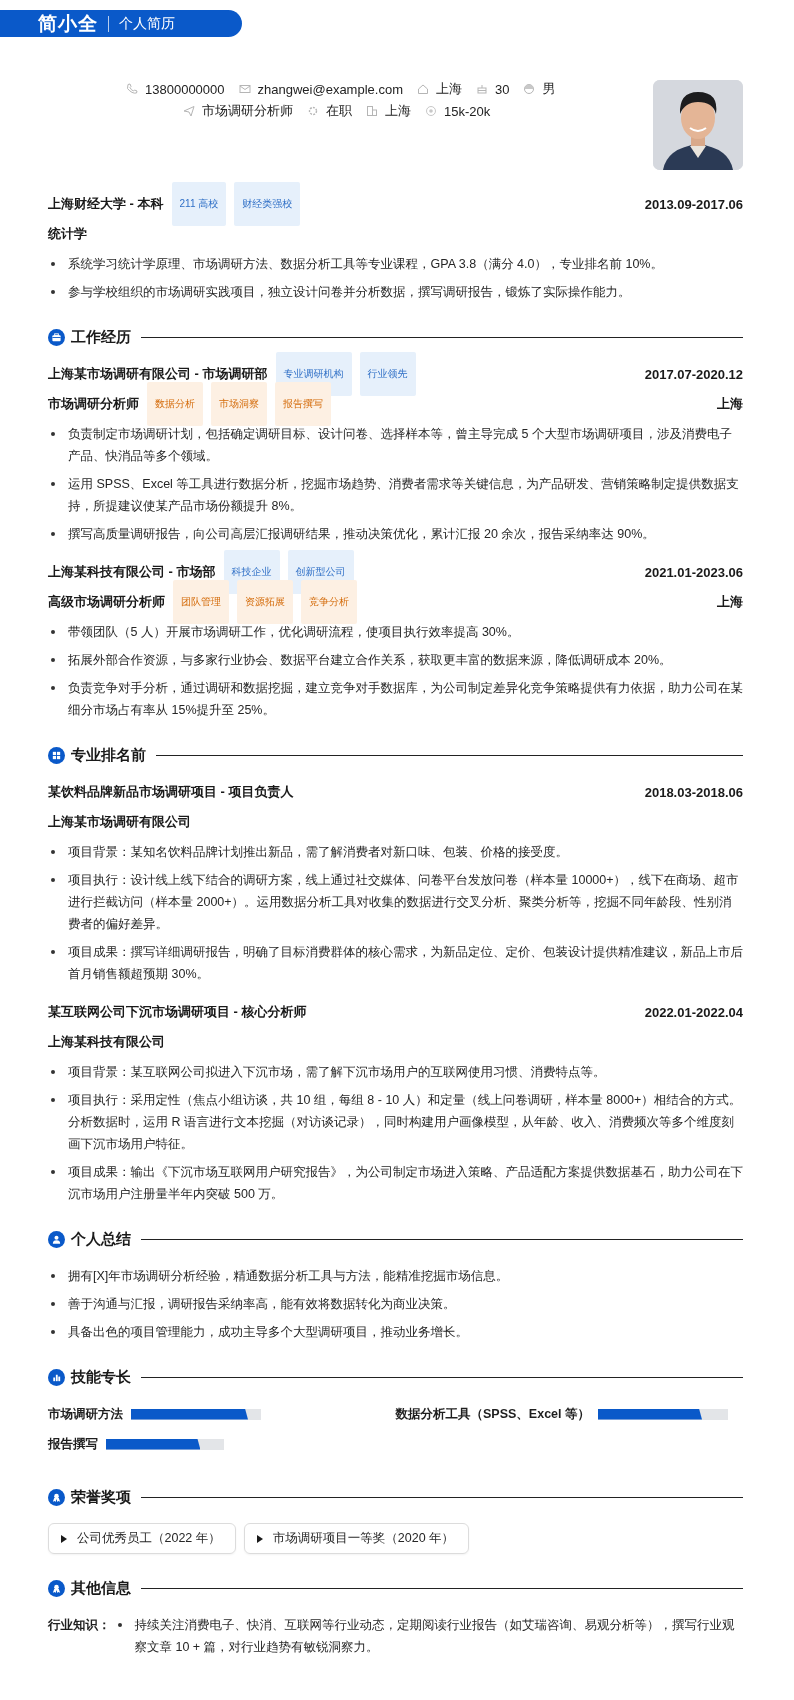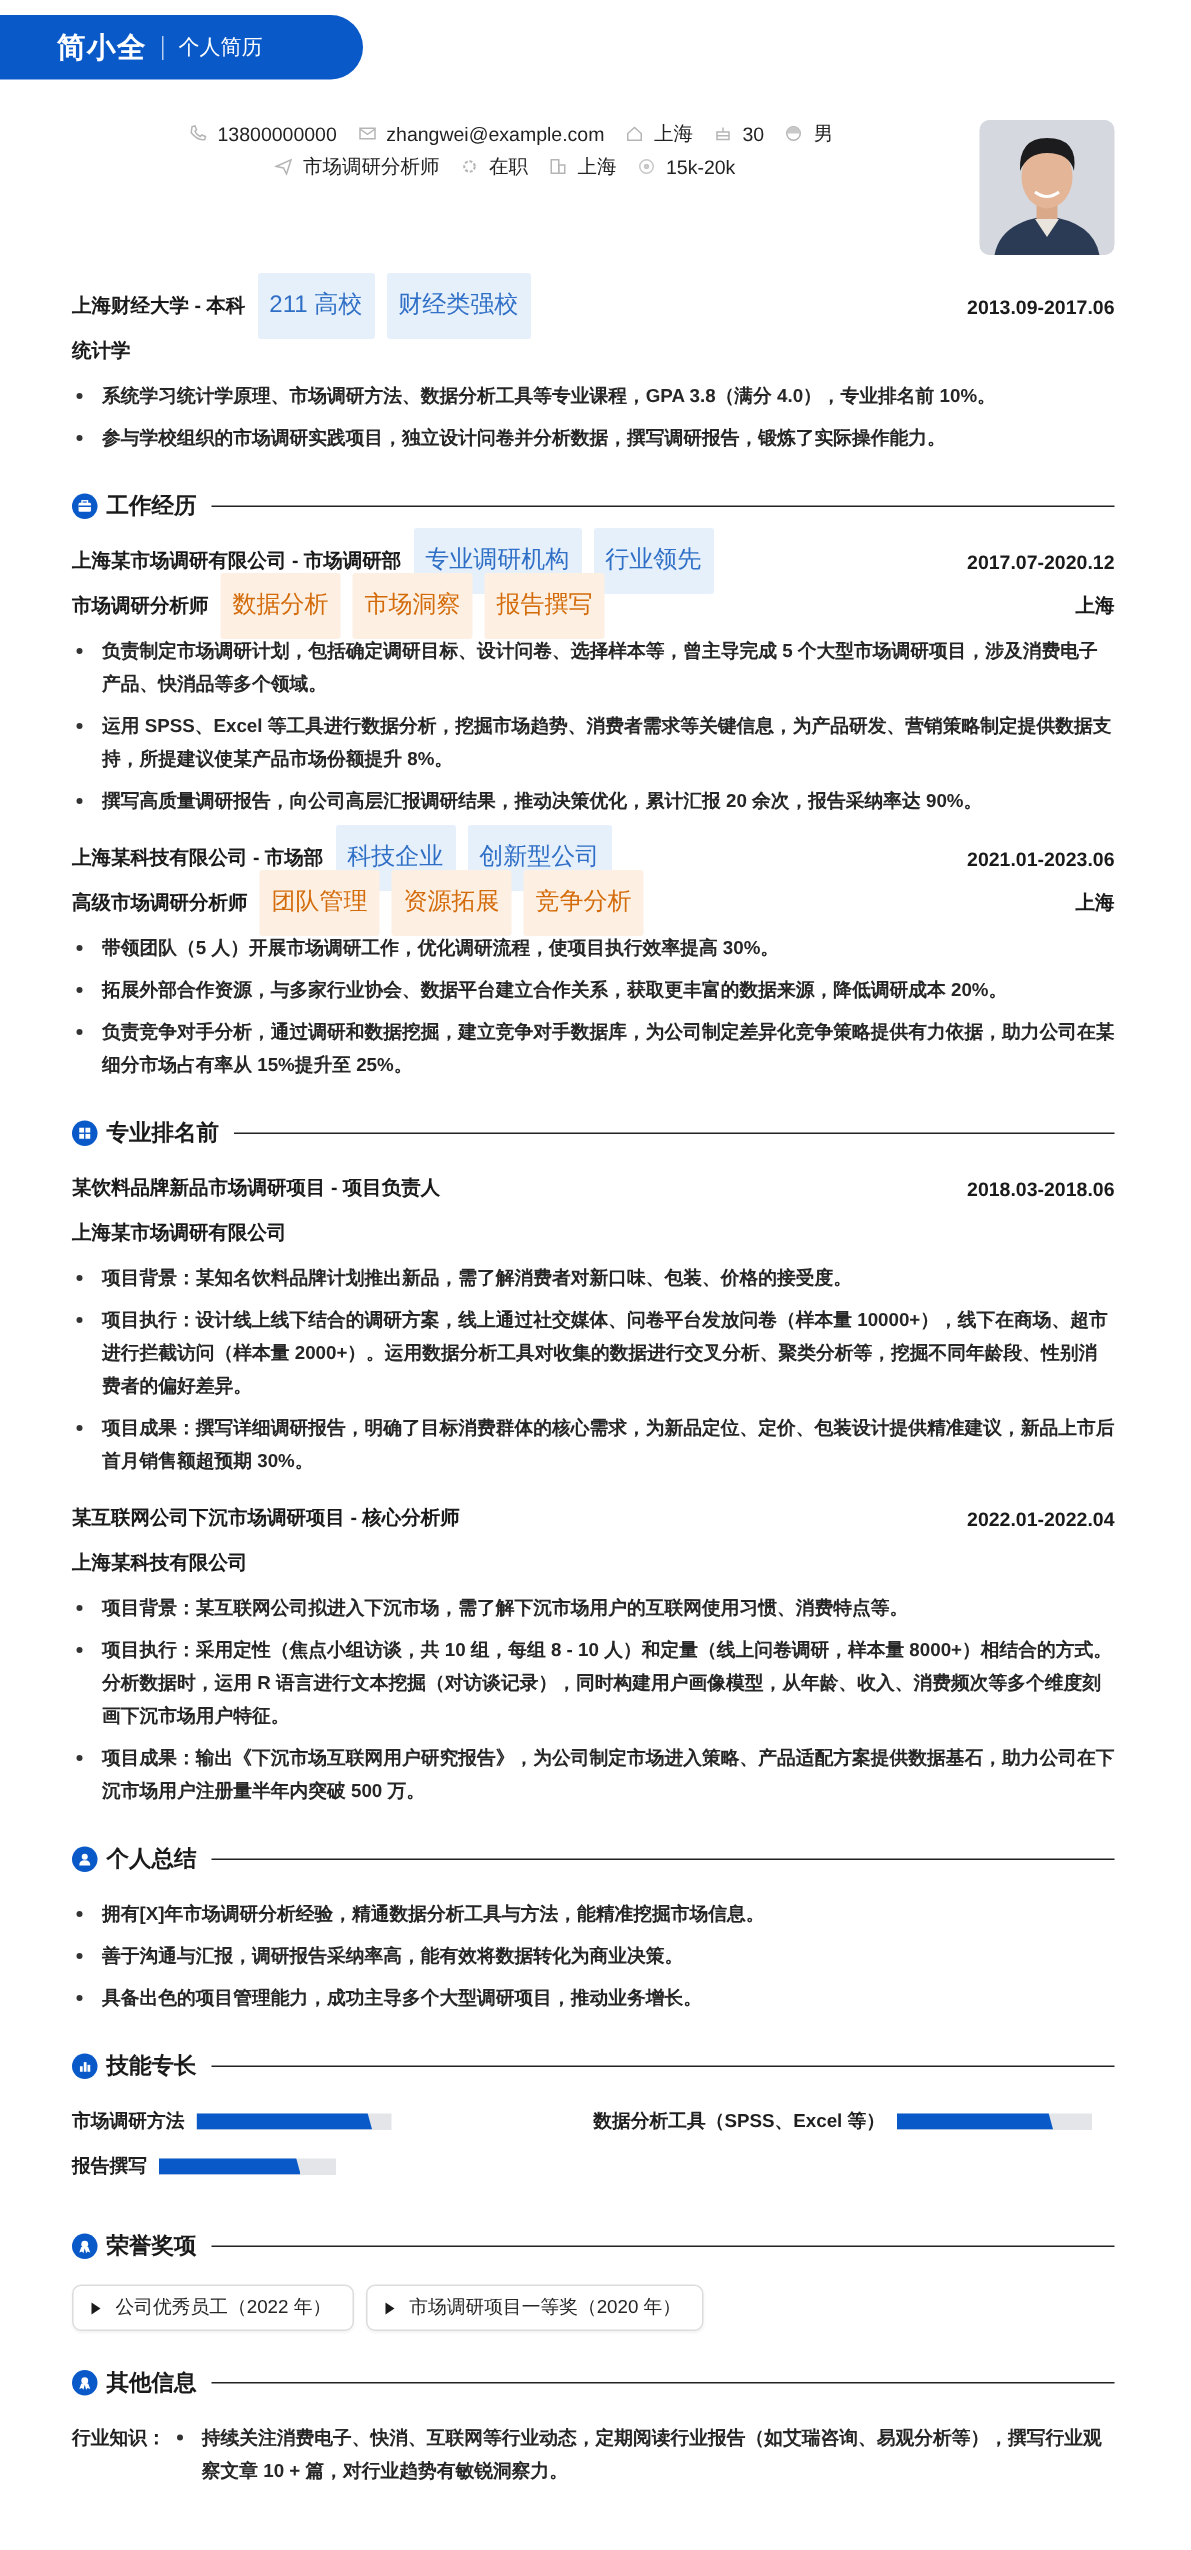--- a/index.html
+++ b/index.html
@@ -1,20 +1,20 @@
 <!DOCTYPE html>
 <html><head>
 <meta charset="utf-8">
 <style>
   * { box-sizing: border-box; margin: 0; padding: 0; }
   html, body { width: 794px; background: #ffffff; }
   body { font-family: "Liberation Sans", "DejaVu Sans", sans-serif; color: #1f1f1f; font-size: 13px; position: relative; min-height: 1700px; }
 
   
-  .top-bar { position: absolute; left: 0; top: 10px; width: 242px; height: 43px; background: #0a59c9; border-radius: 0 23px 23px 0; display: flex; align-items: center; padding-left: 38px; color: #fff; }
+  .top-bar { position: absolute; left: 0; top: 10px; width: 242px; height: 27px; background: #0a59c9; border-radius: 0 23px 23px 0; display: flex; align-items: center; padding-left: 38px; color: #fff; }
   .top-bar .name { font-size: 19px; font-weight: bold; letter-spacing: 1px; }
   .top-bar .sep { width: 1px; height: 16px; background: rgba(255,255,255,0.7); margin: 0 10px; }
   .top-bar .subtitle { font-size: 14px; }
 
   
   .contact { position: absolute; left: 0; top: 80px; width: 794px; }
   .contact-row { position: absolute; display: flex; align-items: center; white-space: nowrap; font-size: 13px; color: #222; }
   .contact-row .item { display: flex; align-items: center; margin-right: 14px; }
   .contact-row .ico { width: 12px; height: 12px; margin-right: 7px; color: #b8b8b8; display: inline-flex; align-items: center; justify-content: center; }
   .contact-row .ico svg { width: 12px; height: 12px; }
@@ -27,25 +27,25 @@
   .sec-head { display: flex; align-items: center; height: 24px; margin-bottom: 14px; }
   .sec-icon { width: 17px; height: 17px; border-radius: 50%; background: #0a59c9; display: inline-flex; align-items: center; justify-content: center; margin-right: 6px; flex: none; }
   .sec-icon svg { width: 11px; height: 11px; }
   .sec-title { font-size: 15px; font-weight: bold; color: #1a1a1a; margin-right: 10px; white-space: nowrap; }
   .sec-line { flex: 1; height: 1px; background: #222; }
 
   .row { display: flex; align-items: center; justify-content: space-between; height: 22px; margin-bottom: 8px; }
   .row-left { display: flex; align-items: center; }
   .strong { font-weight: bold; font-size: 13px; color: #1a1a1a; }
   .date { font-weight: bold; font-size: 13px; color: #1a1a1a; }
-  .tag { font-size: 16px; padding: 14px 8px; margin-left: 8px; border-radius: 2px; line-height: 16px; }
+  .tag { font-size: 10px; padding: 14px 8px; margin-left: 8px; border-radius: 2px; line-height: 16px; }
   .tag.blue { background: #e6f0fb; color: #2f6fc6; }
   .tag.orange { background: #fdf0e3; color: #d46b0a; }
 
-  ul.bullets { list-style: none; margin-bottom: 6px; font-weight: bold; }
+  ul.bullets { list-style: none; margin-bottom: 6px; }
   ul.bullets li { position: relative; padding-left: 20px; line-height: 22px; font-size: 12.5px; color: #262626; margin-bottom: 6px; }
   ul.bullets li::before { content: ""; position: absolute; left: 3px; top: 9px; width: 4px; height: 4px; border-radius: 50%; background: #333; }
 
   .entry { margin-bottom: 16px; }
 
   
   .skills { display: flex; flex-wrap: wrap; text-align: right; }
   .skill { display: flex; align-items: center; width: 50%; height: 22px; margin-bottom: 8px; }
   .skill-label { font-weight: bold; font-size: 12.5px; margin-right: 8px; white-space: nowrap; }
   .skill-bar { position: relative; width: 130px; height: 11px; background: #e3e5e8; }

